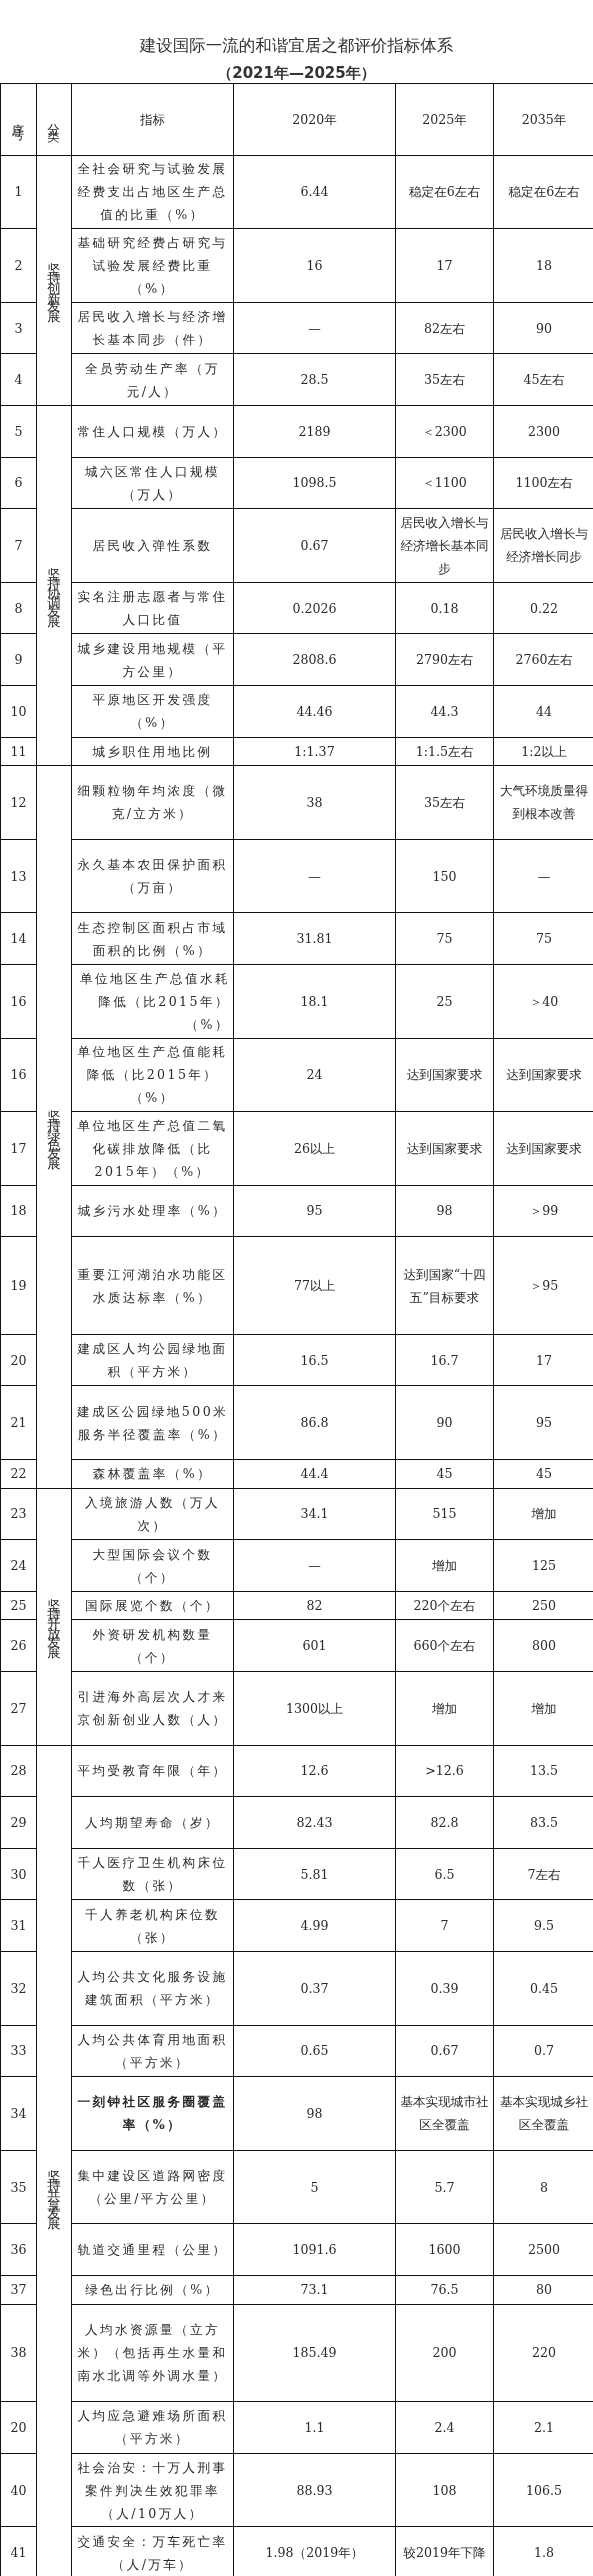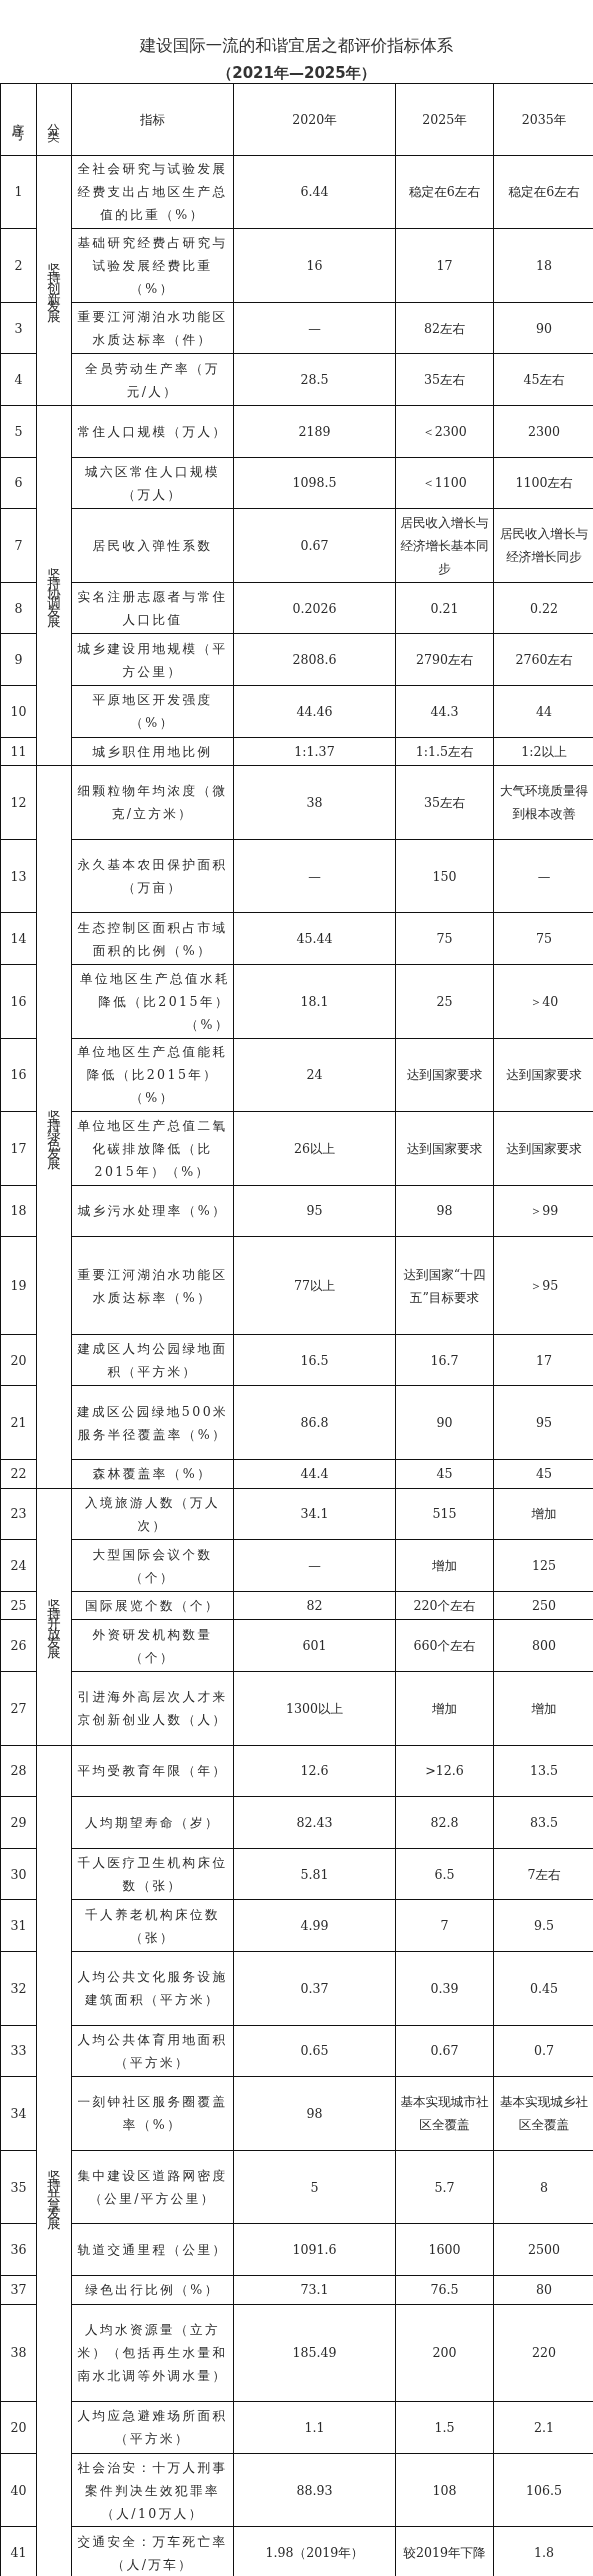--- a/index.html
+++ b/index.html
@@ -57,21 +57,21 @@
       </tr>
       <tr>
         <td style="height: 71px;">2</td>
         <td class="ind" style="height: 71px;">基础研究经费占研究与试验发展经费比重（%）</td>
         <td style="height: 71px;">16</td>
         <td style="height: 71px;">17</td>
         <td style="height: 71px;">18</td>
       </tr>
       <tr>
         <td style="height: 49px;">3</td>
-        <td class="ind" style="height: 49px;">重要江河湖泊水功能区水质达标率（件）</td>
+        <td class="ind" style="height: 49px;">居民收入增长与经济增长基本同步（件）</td>
         <td style="height: 49px;">—</td>
         <td style="height: 49px;">82左右</td>
         <td style="height: 49px;">90</td>
       </tr>
       <tr>
         <td style="height: 49px;">4</td>
         <td class="ind" style="height: 49px;">全员劳动生产率（万元/人）</td>
         <td style="height: 49px;">28.5</td>
         <td style="height: 49px;">35左右</td>
         <td style="height: 49px;">45左右</td>
@@ -97,21 +97,21 @@
         <td style="height: 71px;">7</td>
         <td class="ind" style="height: 71px;">居民收入弹性系数</td>
         <td style="height: 71px;">0.67</td>
         <td style="height: 71px;">居民收入增长与经济增长基本同步</td>
         <td style="height: 71px;">居民收入增长与经济增长同步</td>
       </tr>
       <tr>
         <td style="height: 49px;">8</td>
         <td class="ind" style="height: 49px;">实名注册志愿者与常住人口比值</td>
         <td style="height: 49px;">0.2026</td>
-        <td style="height: 49px;">0.21</td>
+        <td style="height: 49px;">0.18</td>
         <td style="height: 49px;">0.22</td>
       </tr>
       <tr>
         <td style="height: 49px;">9</td>
         <td class="ind" style="height: 49px;">城乡建设用地规模（平方公里）</td>
         <td style="height: 49px;">2808.6</td>
         <td style="height: 49px;">2790左右</td>
         <td style="height: 49px;">2760左右</td>
       </tr>
       <tr>
@@ -141,21 +141,21 @@
       <tr>
         <td style="height: 71px;">13</td>
         <td class="ind" style="height: 71px;">永久基本农田保护面积（万亩）</td>
         <td style="height: 71px;">—</td>
         <td style="height: 71px;">150</td>
         <td style="height: 71px;">—</td>
       </tr>
       <tr>
         <td style="height: 49px;">14</td>
         <td class="ind" style="height: 49px;">生态控制区面积占市域面积的比例（%）</td>
-        <td style="height: 49px;">45.44</td>
+        <td style="height: 49px;">31.81</td>
         <td style="height: 49px;">75</td>
         <td style="height: 49px;">75</td>
       </tr>
       <tr>
         <td style="height: 71px;">16</td>
         <td class="ind" style="height: 71px; text-align: right;">单位地区生产总值水耗降低（比2015年）（%）</td>
         <td style="height: 71px;">18.1</td>
         <td style="height: 71px;">25</td>
         <td style="height: 71px;">＞40</td>
       </tr>
@@ -286,21 +286,21 @@
       </tr>
       <tr>
         <td style="height: 49px;">33</td>
         <td class="ind" style="height: 49px;">人均公共体育用地面积（平方米）</td>
         <td style="height: 49px;">0.65</td>
         <td style="height: 49px;">0.67</td>
         <td style="height: 49px;">0.7</td>
       </tr>
       <tr>
         <td style="height: 71px;">34</td>
-        <td class="ind" style="height: 71px;">一刻钟社区服务圈覆盖率（%）</td>
+        <td class="ind" style="height: 71px; font-weight: bold;">一刻钟社区服务圈覆盖率（%）</td>
         <td style="height: 71px;">98</td>
         <td style="height: 71px;">基本实现城市社区全覆盖</td>
         <td style="height: 71px; margin-left: 44px;">基本实现城乡社区全覆盖</td>
       </tr>
       <tr>
         <td style="height: 71px;">35</td>
         <td class="ind" style="height: 71px;">集中建设区道路网密度（公里/平方公里）</td>
         <td style="height: 71px;">5</td>
         <td style="height: 71px;">5.7</td>
         <td style="height: 71px;">8</td>
@@ -323,21 +323,21 @@
         <td style="height: 95px;">38</td>
         <td class="ind" style="height: 95px;">人均水资源量（立方米）（包括再生水量和南水北调等外调水量）</td>
         <td style="height: 95px;">185.49</td>
         <td style="height: 95px;">200</td>
         <td style="height: 95px;">220</td>
       </tr>
       <tr>
         <td style="height: 49px;">20</td>
         <td class="ind" style="height: 49px;">人均应急避难场所面积（平方米）</td>
         <td style="height: 49px;">1.1</td>
-        <td style="height: 49px;">1.5</td>
+        <td style="height: 49px;">2.4</td>
         <td style="height: 49px;">2.1</td>
       </tr>
       <tr>
         <td style="height: 71px;">40</td>
         <td class="ind" style="height: 71px;">社会治安：十万人刑事案件判决生效犯罪率（人/10万人）</td>
         <td style="height: 71px;">88.93</td>
         <td style="height: 71px;">108</td>
         <td style="height: 71px;">106.5</td>
       </tr>
       <tr>

